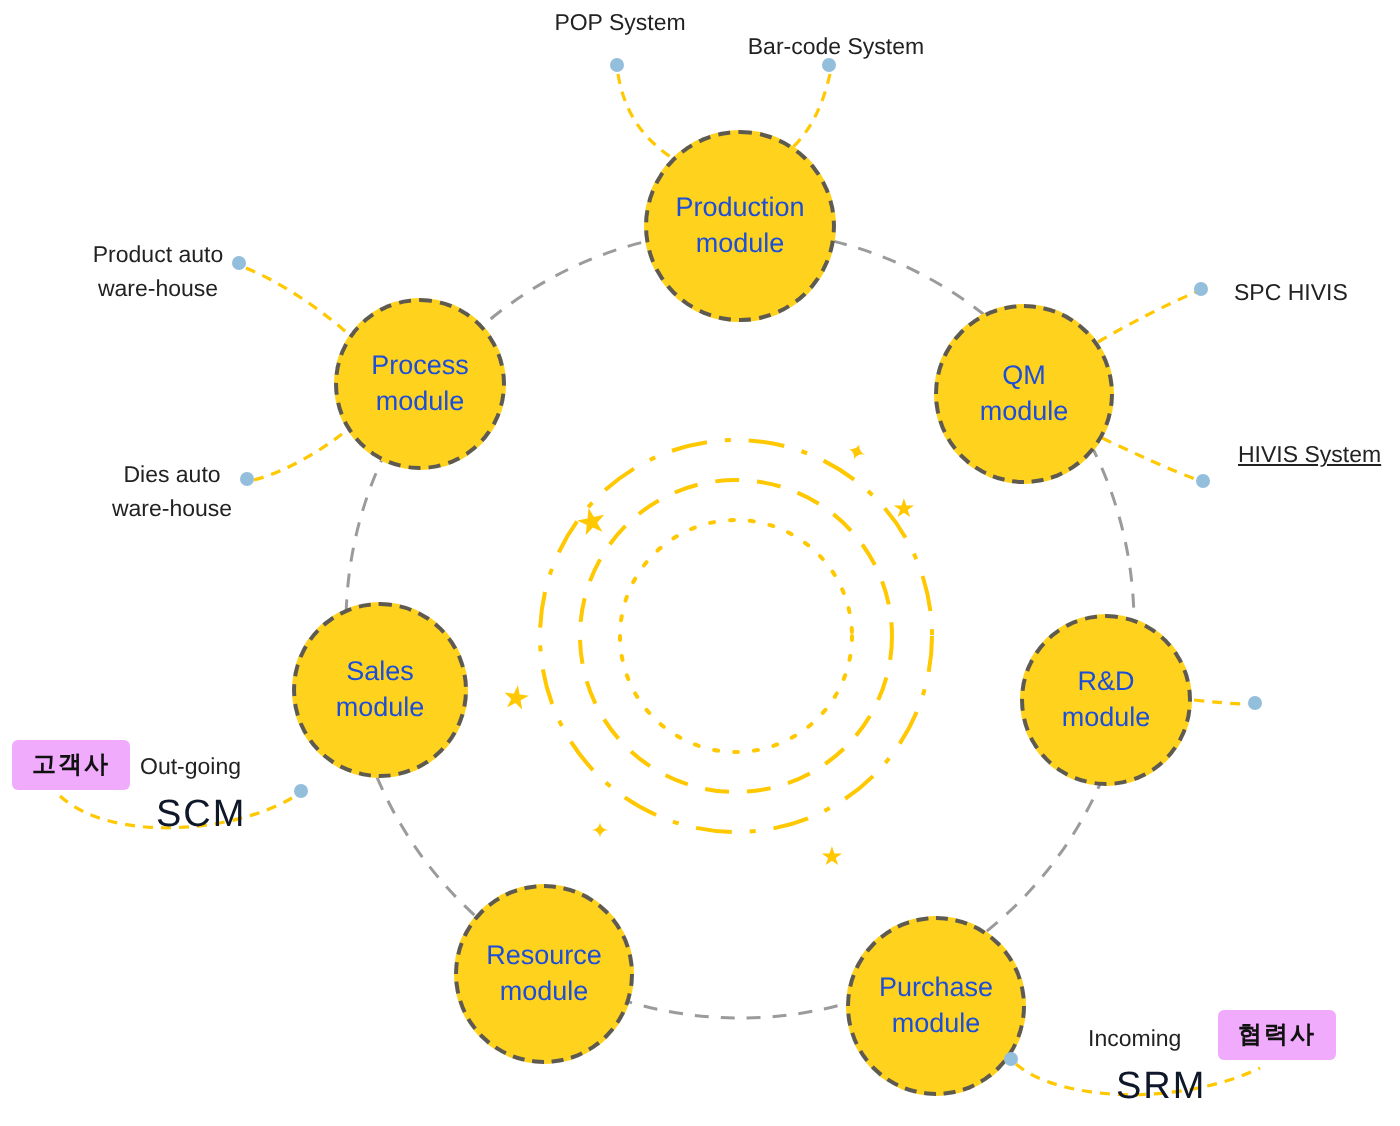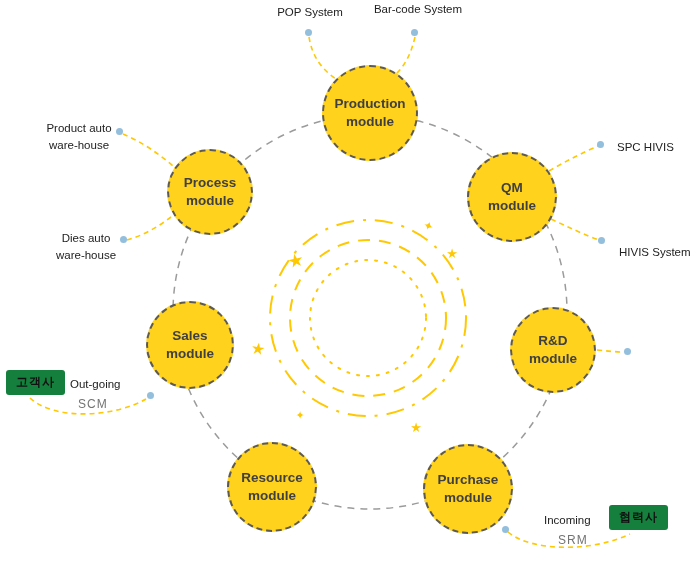--- a/index.html
+++ b/index.html
@@ -5,40 +5,40 @@
   html,body{margin:0;padding:0;background:#fff;}
   .stage{
     position:relative;width:700px;height:563px;background:#ffffff;
     font-family:"Liberation Sans",sans-serif;overflow:hidden;
   }
   svg.layer{position:absolute;left:0;top:0;width:700px;height:563px;}
   .module{
     position:absolute;box-sizing:border-box;border-radius:50%;
     background:#FFD21E;border:2px dashed #5E5A50;
     display:flex;align-items:center;justify-content:center;
-    text-align:center;font-weight:bold;color:#404040;
+    text-align:center;font-weight:normal;color:#1d4ed8;
     font-size:13.5px;line-height:1.3;white-space:pre-line;
   }
   .erp{
     position:absolute;left:318px;top:296px;width:100px;text-align:center;
     font-size:42px;font-weight:bold;color:#57585A;letter-spacing:1px;
   }
   .ext-label{
     position:absolute;font-size:11.5px;color:#222;line-height:1.45;
     white-space:pre-line;
   }
   .center{text-align:center;}
   .dot{
     position:absolute;width:7px;height:7px;border-radius:50%;background:#93BEDC;
   }
   .badge{
-    position:absolute;background:#15803d;color:#111;font-weight:bold;
+    position:absolute;background:#f0abfc;color:#111;font-weight:bold;
     font-size:12px;padding:4px 10px;border-radius:3px;letter-spacing:1px;
   }
-  .red{position:absolute;color:#737373;font-size:12px;letter-spacing:1px;}
+  .red{position:absolute;color:#0f172a;font-size:19px;letter-spacing:1px;}
 </style>
 </head>
 <body>
 
 <div class="stage">
 
   <svg class="layer" viewBox="0 0 700 563">
 
     <circle cx="370" cy="312" r="197" fill="none" stroke="#9B9B9B" stroke-width="1.5" stroke-dasharray="7 6"></circle>
 
@@ -65,34 +65,34 @@
       <path d="M127,240 C142,236 158,227 171,217"></path>
     </g>
   </svg>
 
   <div class="module" style="left:322px;top:65px;width:96px;height:96px;">Production
 module</div>
   <div class="module" style="left:467px;top:152px;width:90px;height:90px;">QM
 module</div>
   <div class="module" style="left:510px;top:307px;width:86px;height:86px;">R&amp;D
 module</div>
-  <div class="module" style="left:423px;top:444px;width:90px;height:90px;">Purchase
+  <div class="module" style="left:423px;top:458px;width:90px;height:90px;">Purchase
 module</div>
   <div class="module" style="left:227px;top:442px;width:90px;height:90px;">Resource
 module</div>
   <div class="module" style="left:146px;top:301px;width:88px;height:88px;">Sales
 module</div>
   <div class="module" style="left:167px;top:149px;width:86px;height:86px;">Process
 module</div>
 
 
   <div class="ext-label center" style="left:270px;top:4px;width:80px;">POP System</div>
-  <div class="ext-label center" style="left:368px;top:1px;width:100px;">Bar-code System</div>
+  <div class="ext-label center" style="left:368px;top:16px;width:100px;">Bar-code System</div>
   <div class="ext-label" style="left:617px;top:139px;">SPC HIVIS</div>
-  <div class="ext-label" style="left:619px;top:244px;">HIVIS System</div>
+  <div class="ext-label" style="left:619px;top:220px;text-decoration:underline;">HIVIS System</div>
   <div class="ext-label" style="left:544px;top:512px;">Incoming</div>
   <div class="ext-label" style="left:70px;top:376px;">Out-going</div>
   <div class="ext-label center" style="left:38px;top:120px;width:82px;">Product auto
 ware-house</div>
   <div class="ext-label center" style="left:50px;top:230px;width:72px;">Dies auto
 ware-house</div>
 
   <div class="badge" style="left:609px;top:505px;">협력사</div>
   <div class="badge" style="left:6px;top:370px;">고객사</div>
 

